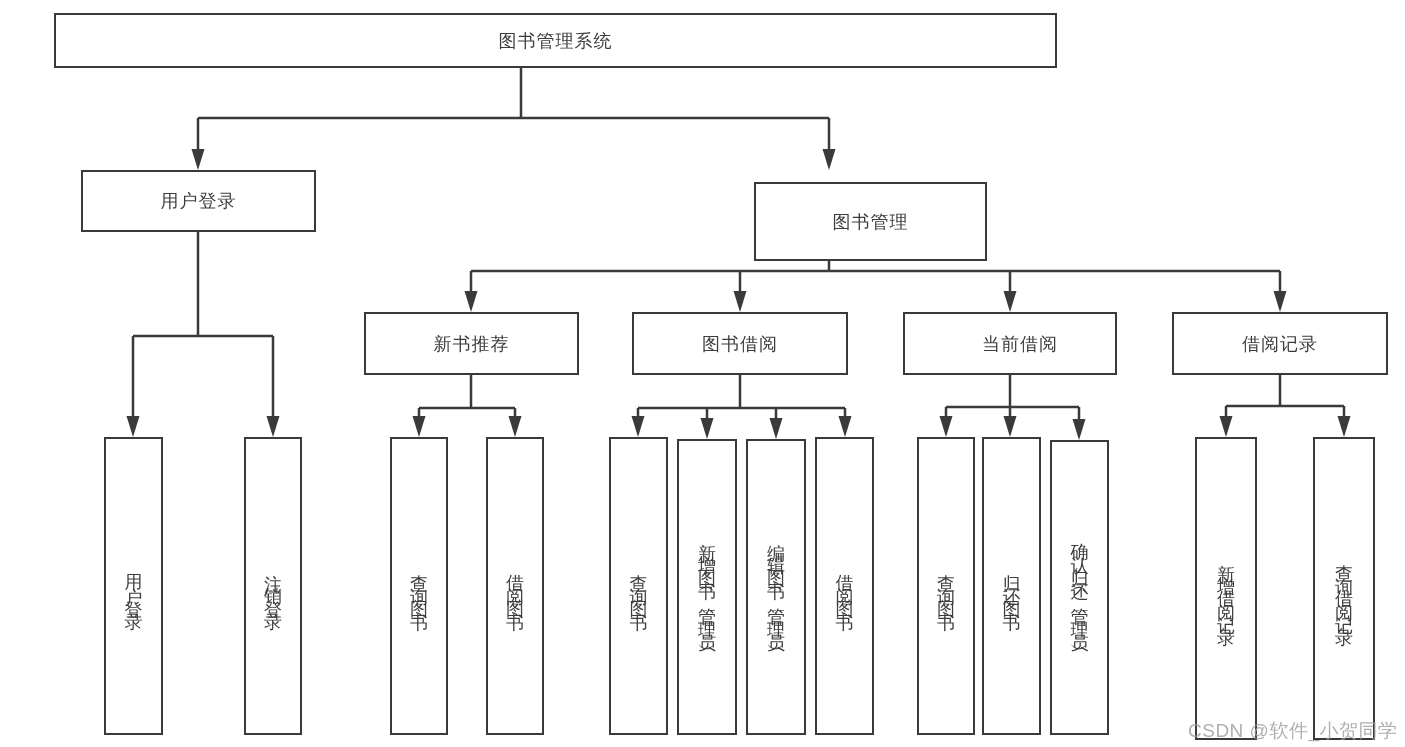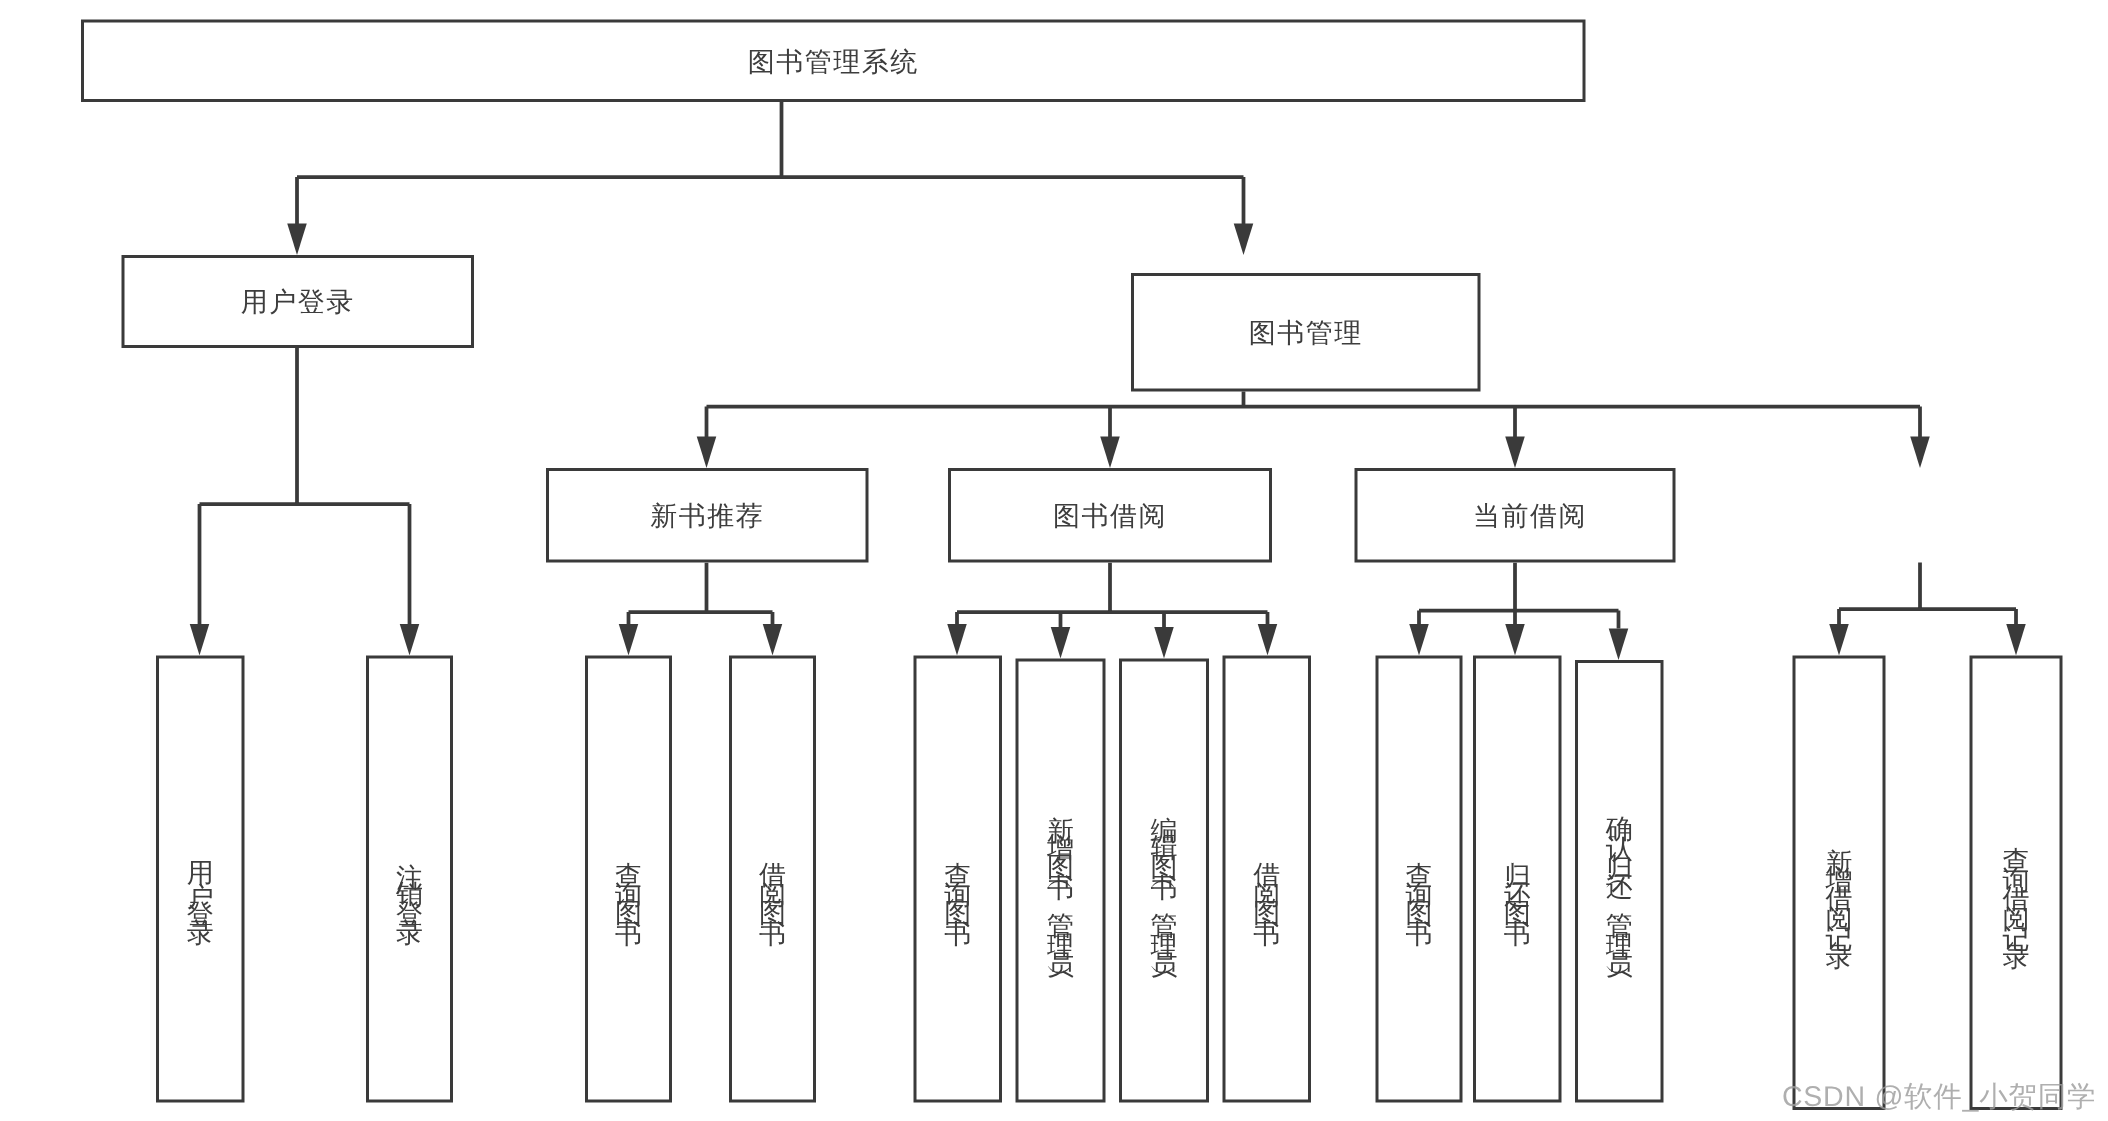--- a/index.html
+++ b/index.html
@@ -116,20 +116,23 @@
 
   <div class="box h" style="left:364px; top:312px; width:215px; height:63px;">
     <span>新书推荐</span>
   </div>
   <div class="box h" style="left:632px; top:312px; width:216px; height:63px;justify-content:center;">
     <span>图书借阅</span>
   </div>
   <div class="box h" style="left:903px; top:312px; width:214px; height:63px;padding-left:20px;">
     <span>当前借阅</span>
   </div>
+  <div class="box h" style="left:1172px; top:312px; width:216px; height:63px;">
+    <span>借阅记录</span>
+  </div>
 
   <div class="box v" style="left:104px; top:437px; width:59px; height:298px;">
     <span class="vtext">用户登录</span>
   </div>
   <div class="box v" style="left:244px; top:437px; width:58px; height:298px;">
     <span class="vtext">注销登录</span>
   </div>
 
   <div class="box v" style="left:390px; top:437px; width:58px; height:298px;">
     <span class="vtext">查询图书</span>

